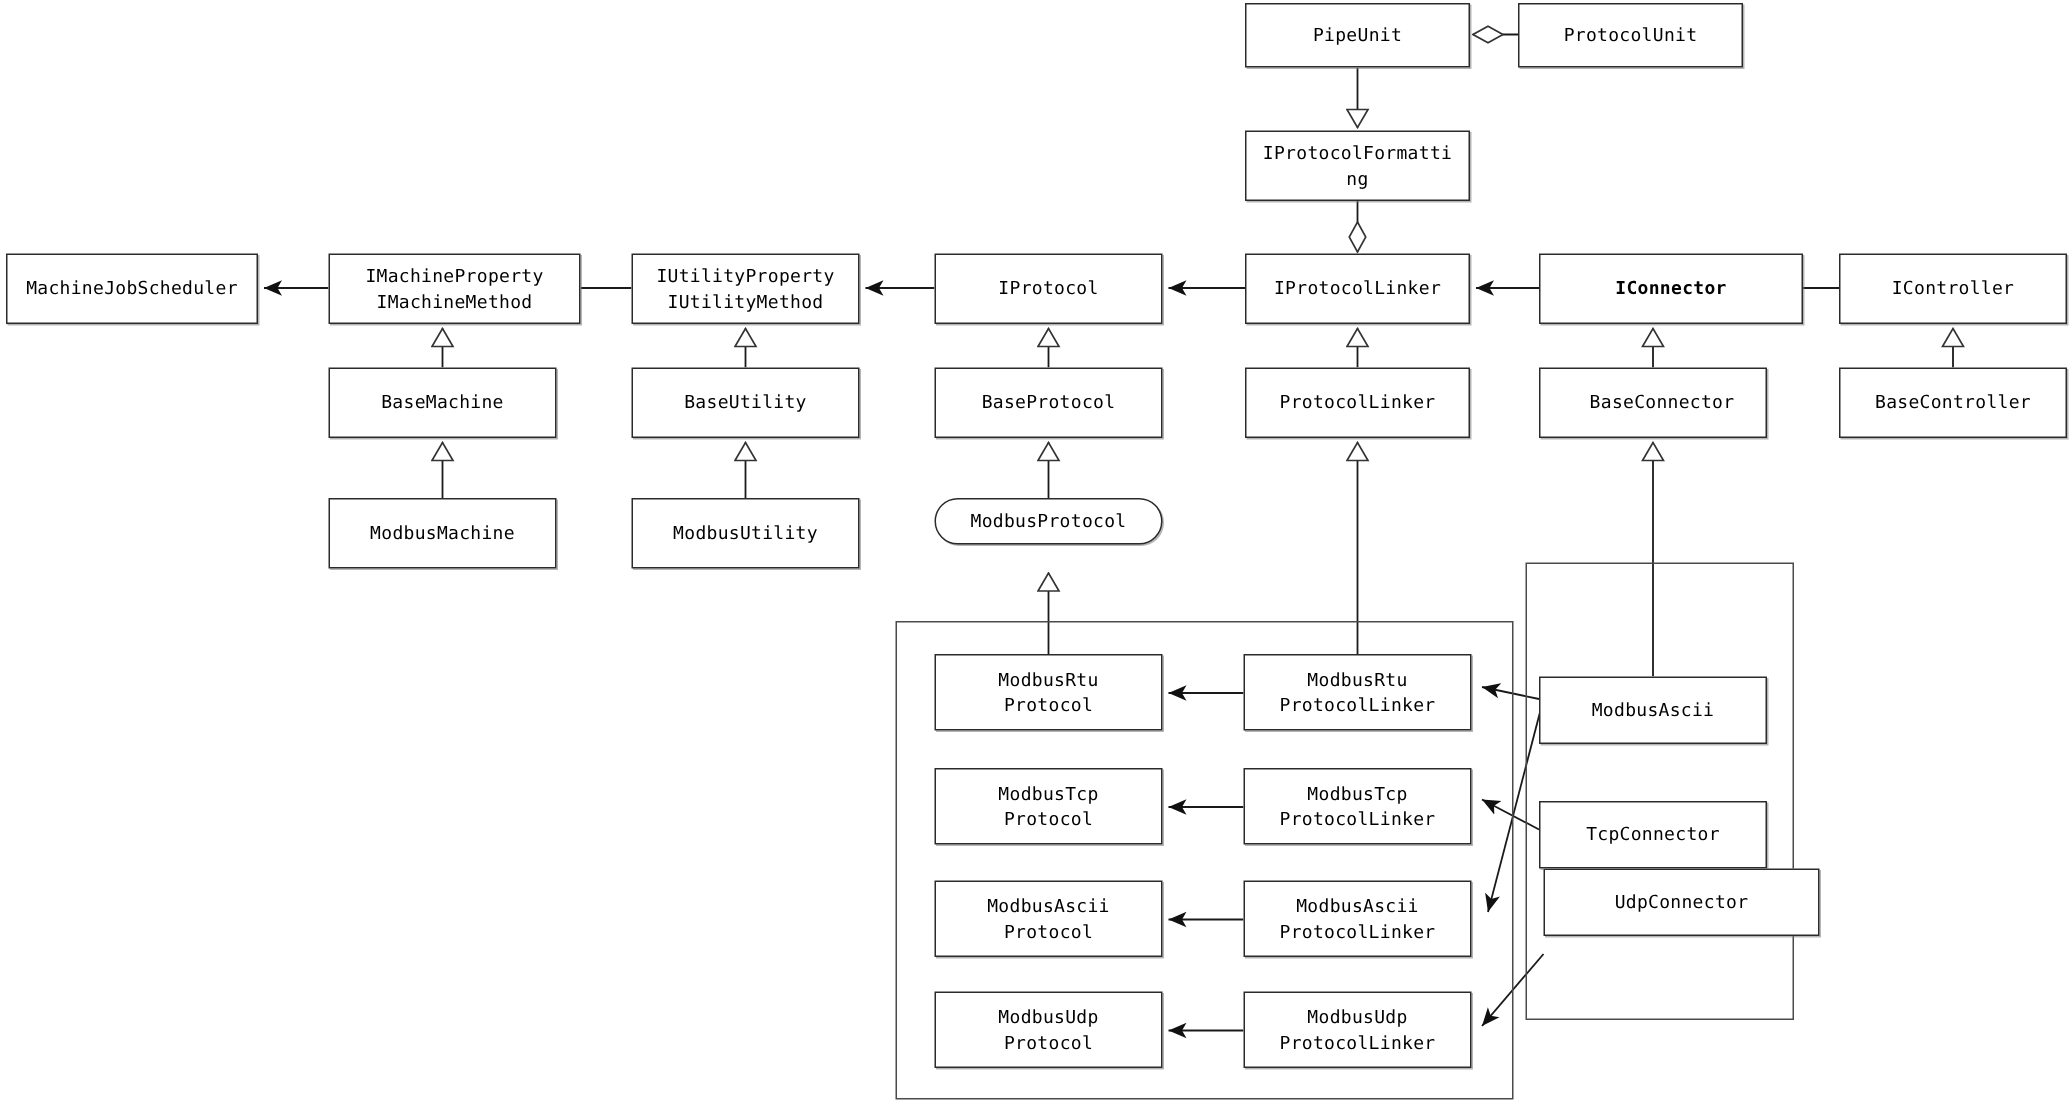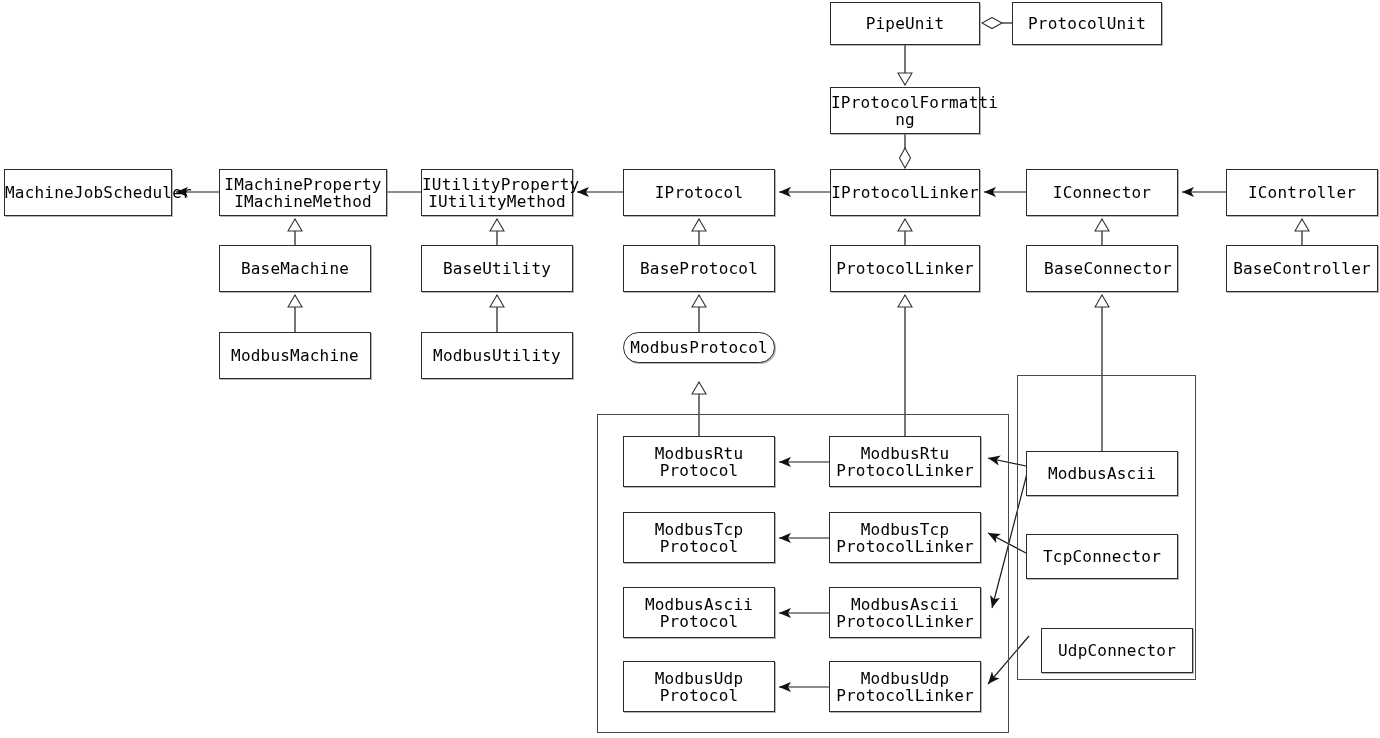--- a/index.html
+++ b/index.html
@@ -35,21 +35,21 @@
   .node {
     position: absolute;
     box-sizing: border-box;
     border: 1px solid #2b2b2b;
     background: #ffffff;
     color: #000000;
     display: flex;
     align-items: center;
     justify-content: center;
     text-align: center;
-    font-size: 16px;
+    font-size: 12px;
     line-height: 17px;
     letter-spacing: 0.2px;
     white-space: pre-line;
     box-shadow: 1px 1px 0 rgba(120,120,120,0.55);
   }
   .node span { display: block; width: 100%; padding: 0 3px; }
 </style>
 </head>
 <body>
 
@@ -120,21 +120,21 @@
       <div class="node" style="left: 1012px; top: 2px; width: 150px; height: 43px;"><span>ProtocolUnit</span></div>
       <div class="node" style="left: 830px; top: 87px; width: 150px; height: 47px;"><span>IProtocolFormatti
 ng</span></div>
       <div class="node" style="left: 4px; top: 169px; width: 168px; height: 47px;"><span>MachineJobScheduler</span></div>
       <div class="node" style="left: 219px; top: 169px; width: 168px; height: 47px;"><span>IMachineProperty
 IMachineMethod</span></div>
       <div class="node" style="left: 421px; top: 169px; width: 152px; height: 47px;"><span>IUtilityProperty
 IUtilityMethod</span></div>
       <div class="node" style="left: 623px; top: 169px; width: 152px; height: 47px;"><span>IProtocol</span></div>
       <div class="node" style="left: 830px; top: 169px; width: 150px; height: 47px;"><span>IProtocolLinker</span></div>
-      <div class="node" style="left: 1026px; top: 169px; width: 152px; height: 47px;"><span>IConnector</span></div>
+      <div class="node" style="left: 1026px; top: 169px; width: 176px; height: 47px; font-weight: bold;"><span>IConnector</span></div>
       <div class="node" style="left: 1226px; top: 169px; width: 152px; height: 47px;"><span>IController</span></div>
       <div class="node" style="left: 219px; top: 245px; width: 152px; height: 47px;"><span>BaseMachine</span></div>
       <div class="node" style="left: 421px; top: 245px; width: 152px; height: 47px;"><span>BaseUtility</span></div>
       <div class="node" style="left: 623px; top: 245px; width: 152px; height: 47px;"><span>BaseProtocol</span></div>
       <div class="node" style="left: 830px; top: 245px; width: 150px; height: 47px;"><span>ProtocolLinker</span></div>
       <div class="node" style="left: 1026px; top: 245px; width: 152px; height: 47px; padding-left: 12px;"><span>BaseConnector</span></div>
       <div class="node" style="left: 1226px; top: 245px; width: 152px; height: 47px;"><span>BaseController</span></div>
       <div class="node" style="left: 219px; top: 332px; width: 152px; height: 47px;"><span>ModbusMachine</span></div>
       <div class="node" style="left: 421px; top: 332px; width: 152px; height: 47px;"><span>ModbusUtility</span></div>
       <div class="node" style="left: 623px; top: 332px; width: 152px; height: 31px; border-radius: 16px;"><span>ModbusProtocol</span></div>
@@ -149,16 +149,16 @@
       <div class="node" style="left: 623px; top: 587px; width: 152px; height: 51px;"><span>ModbusAscii
 Protocol</span></div>
       <div class="node" style="left: 829px; top: 587px; width: 152px; height: 51px;"><span>ModbusAscii
 ProtocolLinker</span></div>
       <div class="node" style="left: 623px; top: 661px; width: 152px; height: 51px;"><span>ModbusUdp
 Protocol</span></div>
       <div class="node" style="left: 829px; top: 661px; width: 152px; height: 51px;"><span>ModbusUdp
 ProtocolLinker</span></div>
       <div class="node" style="left: 1026px; top: 451px; width: 152px; height: 45px;"><span>ModbusAscii</span></div>
       <div class="node" style="left: 1026px; top: 534px; width: 152px; height: 45px;"><span>TcpConnector</span></div>
-      <div class="node" style="left: 1029px; top: 628px; width: 152px; height: 45px; margin-left: 12px;"><span>UdpConnector</span></div>
+      <div class="node" style="left: 1029px; top: 579px; width: 184px; height: 45px;"><span>UdpConnector</span></div>
     </div>
 
 </div>
 
 </body></html>

